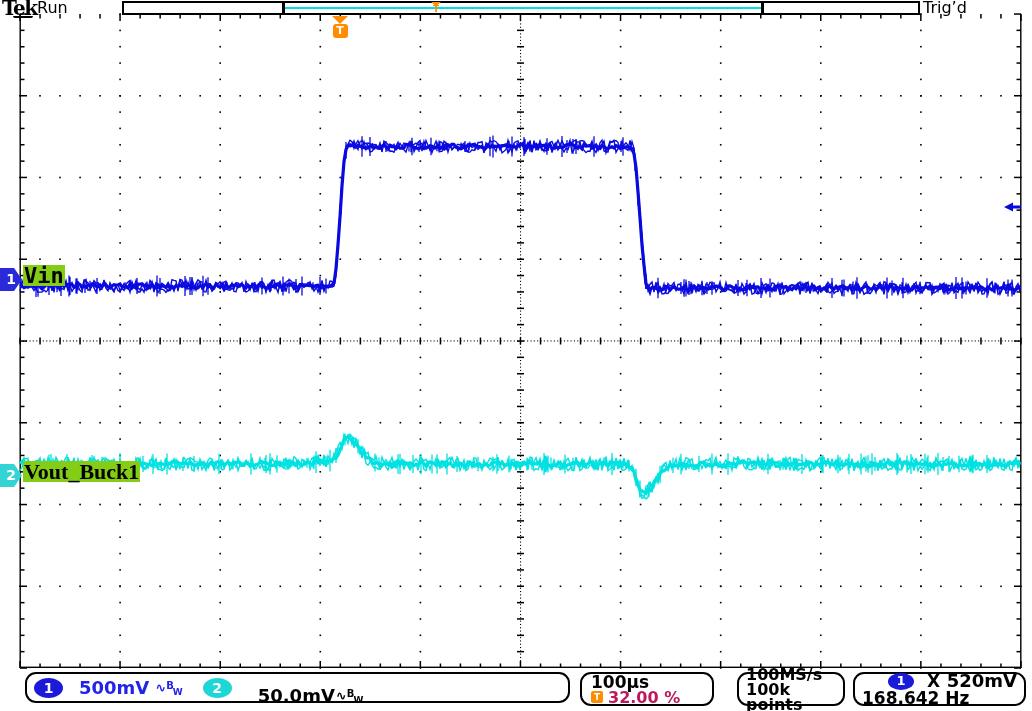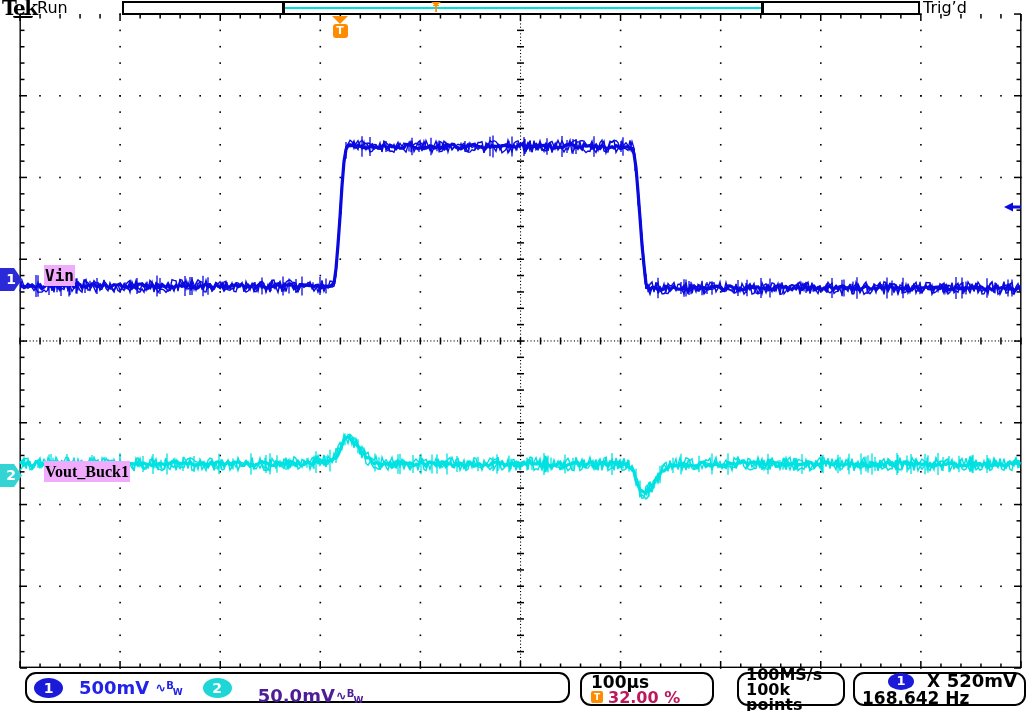--- a/index.html
+++ b/index.html
@@ -26,39 +26,39 @@
   .trigpos .tri{margin:0 auto;width:0;height:0;border-left:8px solid transparent;
       border-right:8px solid transparent;border-top:8px solid #ff8c00;}
   .trigpos .tbox{margin:0 auto;width:15px;height:14px;background:#ff8c00;border-radius:3px;
       color:#fff;font-weight:bold;font-size:11px;line-height:14px;text-align:center;}
   
   .chflag{position:absolute;left:0;width:22px;height:23px;color:#fff;font-weight:bold;
       font-size:14px;text-align:center;line-height:23px;
       clip-path:polygon(0 0,64% 0,100% 50%,64% 100%,0 100%);}
   .chflag.c1{top:268px;background:#2a2ad8;}
   .chflag.c2{top:464px;background:#35d4d4;}
-  .tracelabel{position:absolute;background:#f0abfc;font-family:"DejaVu Sans Mono",monospace;
-      font-weight:bold;font-size:16px;line-height:21px;padding:0 1px;margin-left:21px;}
+  .tracelabel{position:absolute;background:#84cc16;font-family:"DejaVu Sans Mono",monospace;
+      font-weight:bold;font-size:22px;line-height:21px;padding:0 1px;}
   .tracelabel.l1{left:23px;top:265px;}
   .tracelabel.l2{left:23px;top:461px;font-family:Liberation Serif, serif;}
   
   .bbox{position:absolute;border:2px solid #000;border-radius:11px;background:#fff;
       box-sizing:border-box;}
   .bbox1{left:25px;top:672px;width:545px;height:31px;display:flex;align-items:center;padding-left:7px;}
   .bbox2{left:580px;top:672px;width:134px;height:34px;padding:0 9px;display:flex;flex-direction:column;justify-content:center;}
   .bbox3{left:737px;top:672px;width:108px;height:34px;padding:1px 7px;display:flex;flex-direction:column;justify-content:center;}
   .bbox4{left:853px;top:672px;width:173px;height:34px;padding:0 7px;display:flex;flex-direction:column;justify-content:center;}
   .chip{width:29px;height:20px;border-radius:50%;color:#fff;font-weight:bold;font-size:14px;
       display:flex;align-items:center;justify-content:center;flex:none;}
   .chip.small{width:26px;height:17px;font-size:13px;}
   .chip.blue{background:#1a1ad8;}
   .chip.cyan{background:#1fd6d6;}
   .ro{font-weight:bold;font-size:18px;}
   .ro.blue{color:#2222e8;}
-  .ro.cyan{color:#4c1d95;margin-top:16px;}
+  .ro.cyan{color:#000000;margin-top:16px;}
   .acsym{font-size:13px;font-weight:bold;margin-left:6px;}
   .bwsym{font-weight:bold;display:inline-block;}
   .bwB{font-size:10px;vertical-align:5px;}
   .bwW{font-size:9px;vertical-align:-1px;margin-left:-1px;}
   .tbline{font-weight:bold;font-size:17px;line-height:16px;}
   .trigpct{display:flex;align-items:center;gap:5px;line-height:15px;}
   .trigpct .tsq{width:12px;height:12px;background:#ff8c00;border-radius:2px;color:#fff;
       font-size:9px;font-weight:bold;text-align:center;line-height:12px;flex:none;}
   .trigpct .pct{color:#be185d;font-weight:bold;font-size:16px;}
   .acqline{font-weight:bold;font-size:16px;line-height:15px;}

